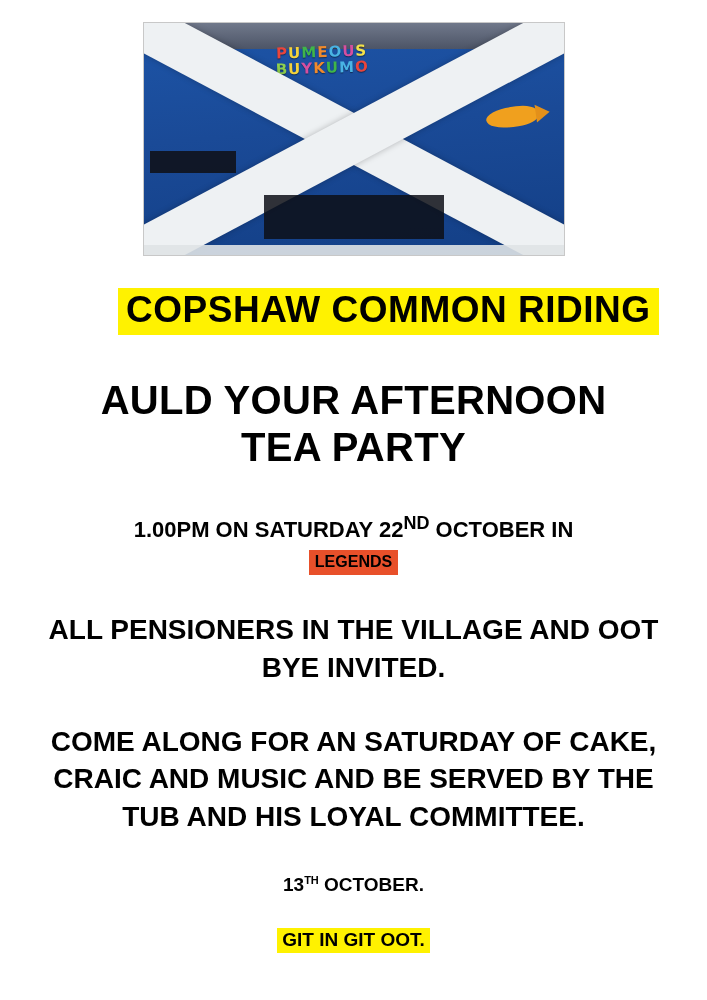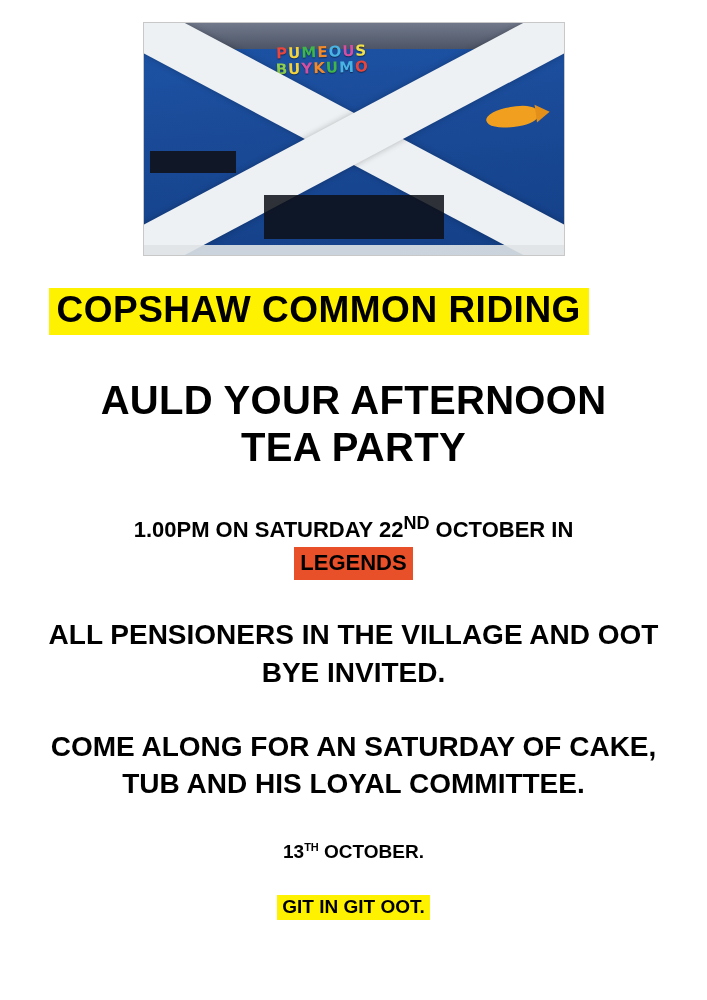--- a/index.html
+++ b/index.html
@@ -125,21 +125,21 @@
     left: 0; right: 0; bottom: 0;
     height: 10px;
     background: #dfe3e6;
     opacity: 0.9;
   }
 
   
   .title-bar {
     margin: 32px auto 0 auto;
     width: 610px;
-    text-align: left;
+    text-align: right;
   }
   .title-bar .hl {
     background: #fff200;
     font-size: 37px;
     font-weight: bold;
     letter-spacing: 0.5px;
     padding: 3px 8px 5px 8px;
     display: inline-block;
     line-height: 1.05;
   }
@@ -164,21 +164,21 @@
   }
   .when sup {
     font-size: 18px;
     vertical-align: super;
   }
   .venue {
     display: inline-block;
     background: #e8502a;
     padding: 1px 6px 2px 6px;
     margin-top: 2px;
-    font-size: 22px;
+    font-size: 16px;
     font-weight: bold;
   }
 
   .para {
     margin: 36px auto 0 auto;
     width: 620px;
     text-align: center;
     font-size: 28px;
     font-weight: bold;
     line-height: 1.35;
@@ -243,20 +243,21 @@
     </div>
   </div>
 
   <div class="para">
     <div>ALL PENSIONERS IN THE VILLAGE AND OOT</div>
     <div>BYE INVITED.</div>
   </div>
 
   <div class="para">
     <div>COME ALONG FOR AN SATURDAY OF CAKE,</div>
+    <div>CRAIC AND MUSIC AND BE SERVED BY THE</div>
     <div>TUB AND HIS LOYAL COMMITTEE.</div>
   </div>
 
   <div class="para small">
     <div>
       <span>13</span><sup>TH</sup><span> OCTOBER.</span>
     </div>
   </div>
 
   <div class="footer-hl">

